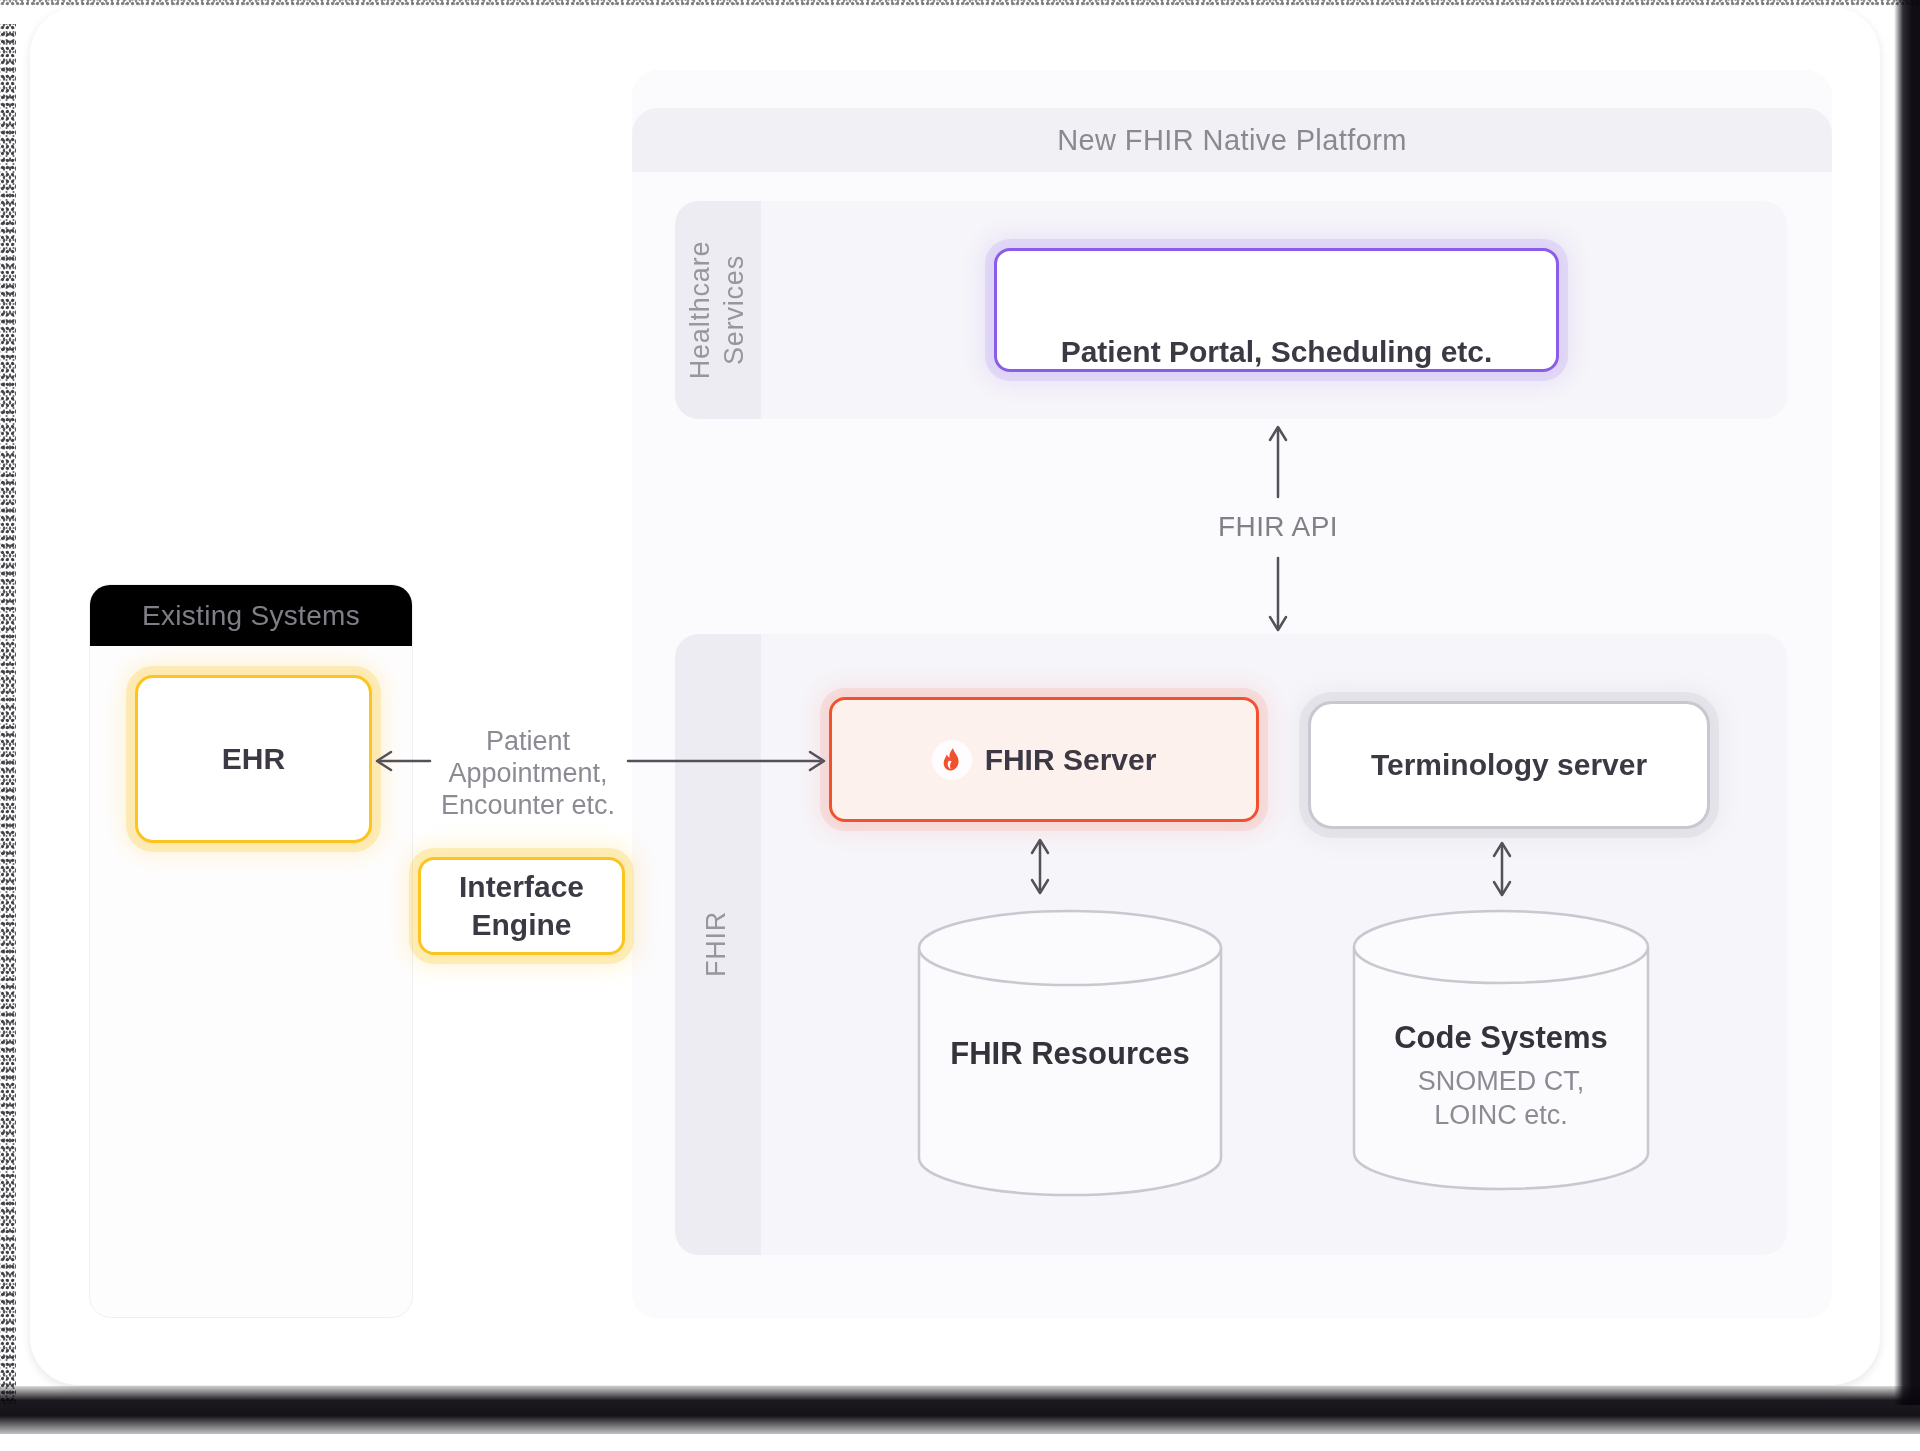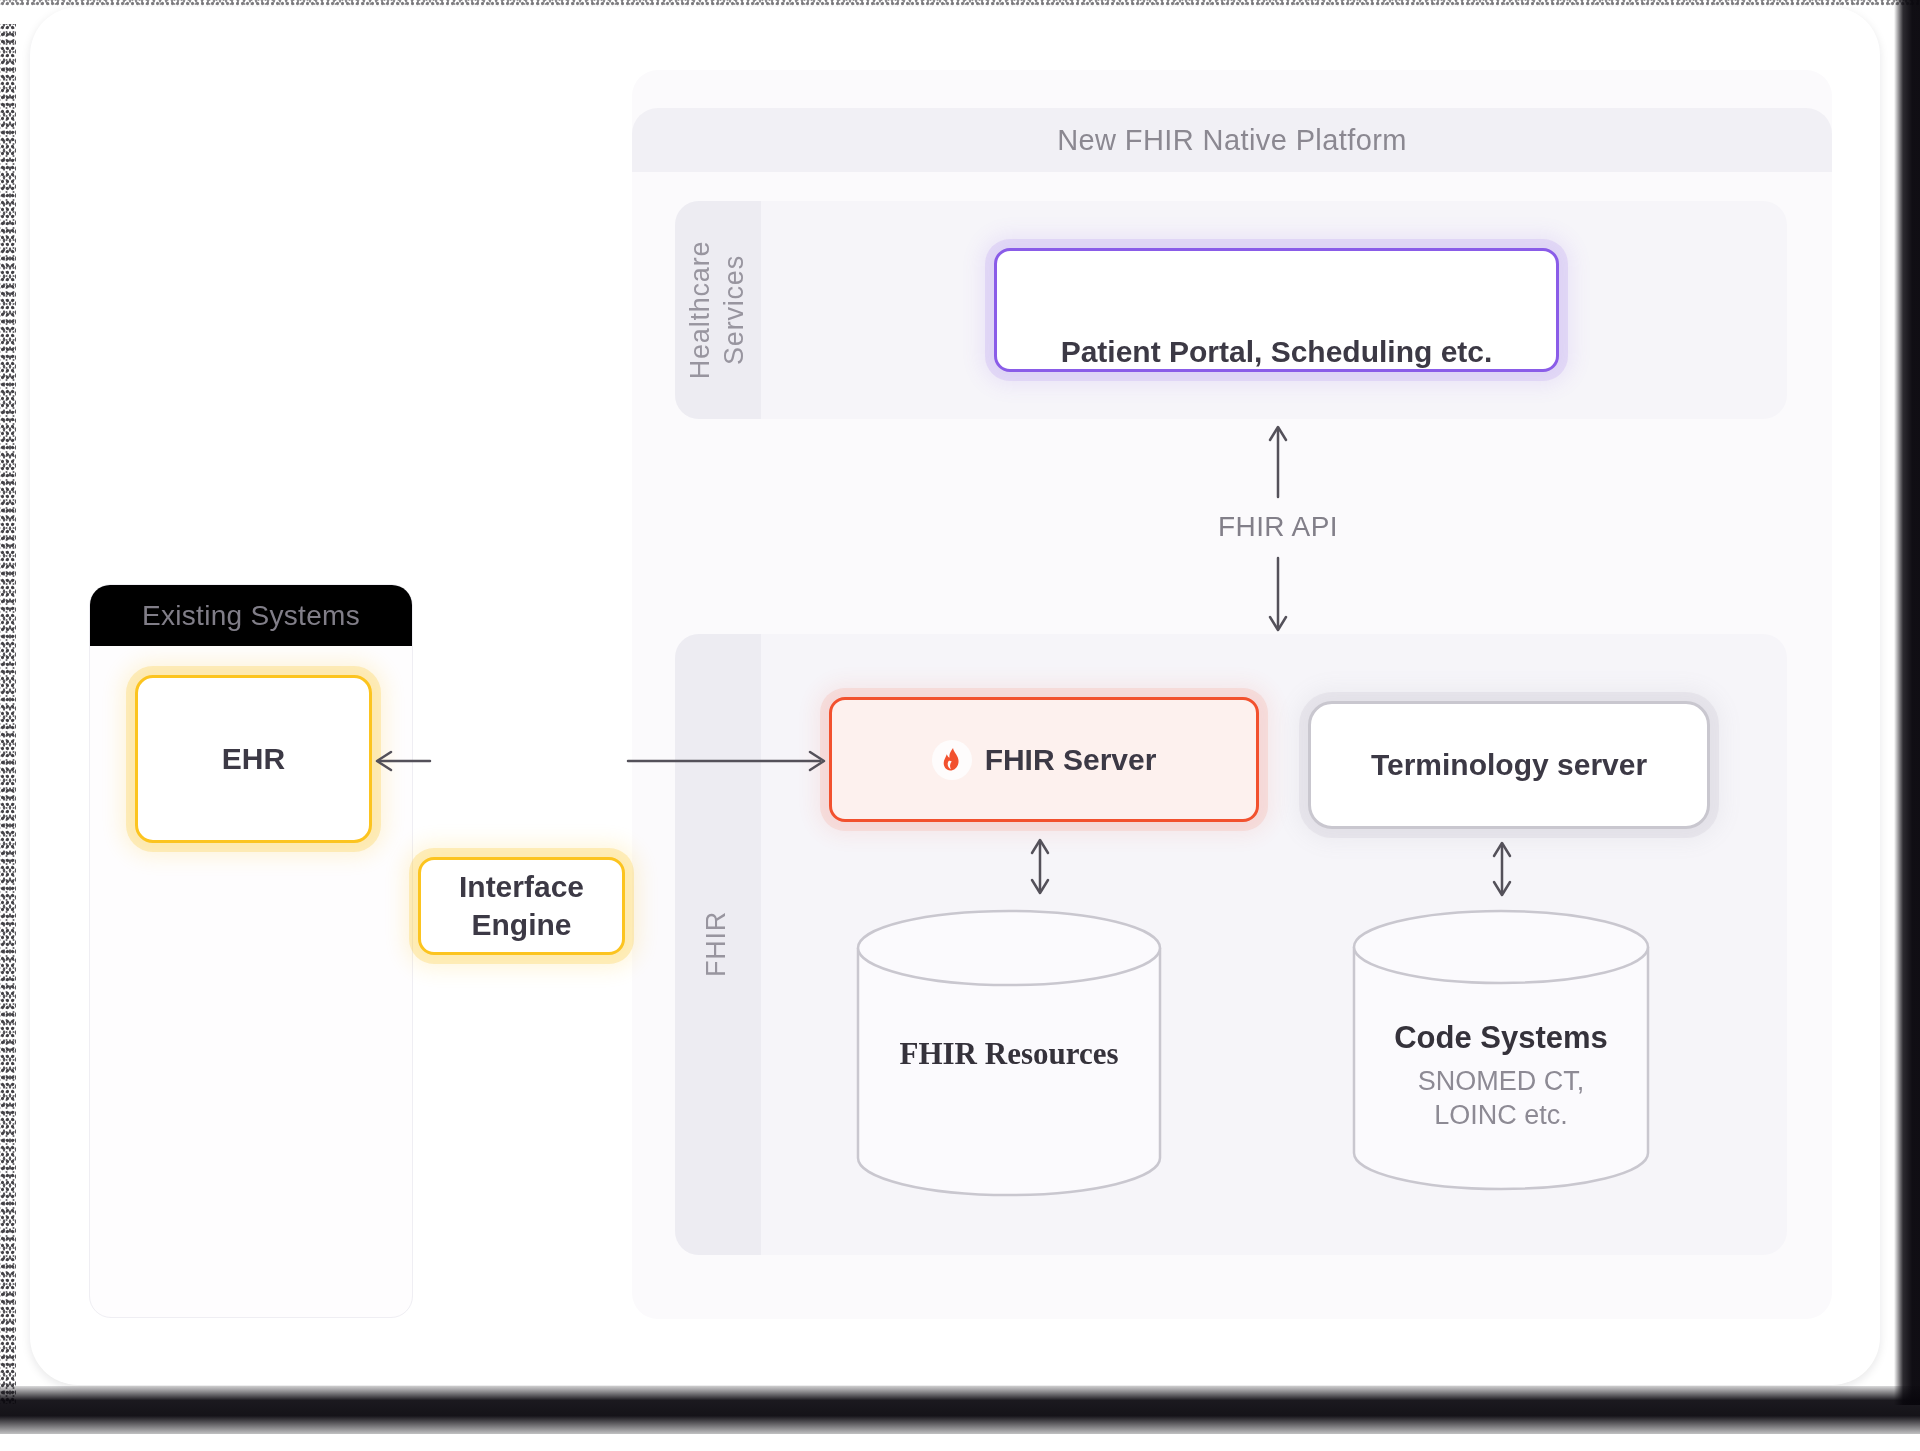--- a/index.html
+++ b/index.html
@@ -191,40 +191,45 @@
         <path fill="#fefcfc" d="M37,54 C30,64 33,79 46,86 C40,73 42,63 49,56 C44,52 40,52 37,54 Z"></path>
       </svg>
     </span>
     <span>FHIR Server</span>
   </div>
 
   <div class="node terminology-box">
     <span>Terminology server</span>
   </div>
 
-  <div class="cylinder" style="left:855px;top:908px;width:308px;height:292px;font-family:Liberation Serif, serif;">
+  <div class="cylinder" style="left:916px;top:908px;width:308px;height:292px;">
     <svg width="308" height="292" viewBox="0 0 308 292">
       <path d="M3,40 L3,250 A151,37 0 0 0 305,250 L305,40" fill="#fbfafd" stroke="#c9c7cf" stroke-width="2.5"></path>
       <ellipse cx="154" cy="40" rx="151" ry="37" fill="#fbfafd" stroke="#c9c7cf" stroke-width="2.5"></ellipse>
     </svg>
     <div class="cyl-title" style="top:128px;">FHIR Resources</div>
   </div>
 
   <div class="cylinder" style="left:1351px;top:908px;width:300px;height:286px;">
     <svg width="300" height="286" viewBox="0 0 300 286">
       <path d="M3,39 L3,245 A147,36 0 0 0 297,245 L297,39" fill="#fbfafd" stroke="#c9c7cf" stroke-width="2.5"></path>
       <ellipse cx="150" cy="39" rx="147" ry="36" fill="#fbfafd" stroke="#c9c7cf" stroke-width="2.5"></ellipse>
     </svg>
     <div class="cyl-title" style="top:112px;">Code Systems</div>
     <div class="cyl-sub" style="top:156px;">
       <div>SNOMED CT,</div>
       <div>LOINC etc.</div>
     </div>
   </div>
 
+  <div class="float-label" style="left:528px;top:773px;">
+    <div>Patient</div>
+    <div>Appointment,</div>
+    <div>Encounter etc.</div>
+  </div>
 
   <div class="float-label api-label" style="left:1278px;top:527px;">FHIR API</div>
 
   <svg class="arrows" width="1920" height="1451" viewBox="0 0 1920 1451">
 
     <g>
       <polyline points="391,752 377,761 391,770"></polyline>
       <line x1="379" y1="761" x2="430" y2="761"></line>
       <line x1="628" y1="761" x2="820" y2="761"></line>
       <polyline points="810,752 824,761 810,770"></polyline>

